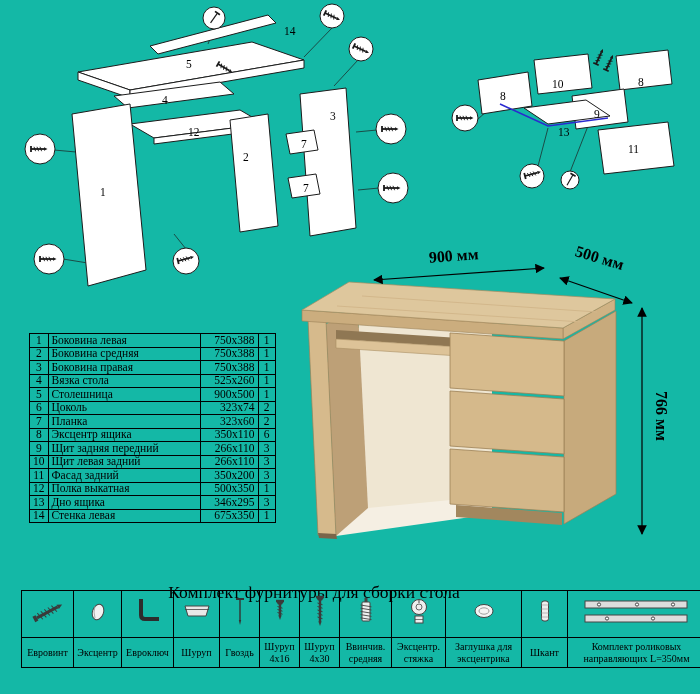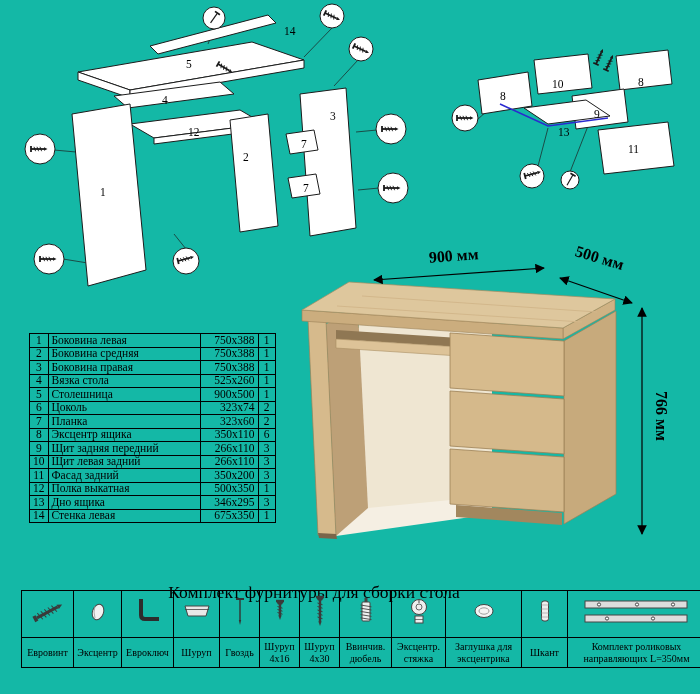--- a/index.html
+++ b/index.html
@@ -433,21 +433,21 @@
         </td>
       </tr>
       <tr>
         <td class="hw-nm">Евровинт</td>
         <td class="hw-nm">Эксцентр</td>
         <td class="hw-nm">Евроключ</td>
         <td class="hw-nm">Шуруп</td>
         <td class="hw-nm">Гвоздь</td>
         <td class="hw-nm">Шуруп 4х16</td>
         <td class="hw-nm">Шуруп 4х30</td>
-        <td class="hw-nm">Ввинчив. дюбель</td>
+        <td class="hw-nm">Ввинчив. средняя</td>
         <td class="hw-nm">Эксцентр. стяжка</td>
         <td class="hw-nm">Заглушка для эксцентрика</td>
         <td class="hw-nm">Шкант</td>
         <td class="hw-nm">Комплект роликовых направляющих L=350мм</td>
       </tr>
     </tbody>
   </table>
 
 </div>
 

